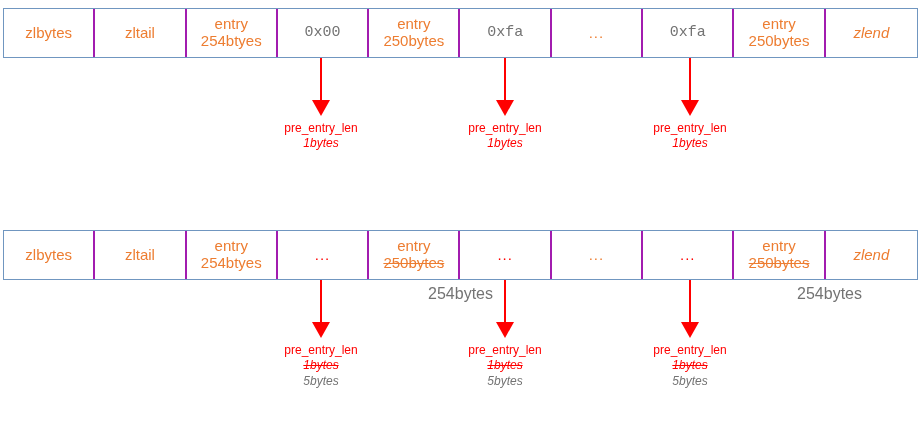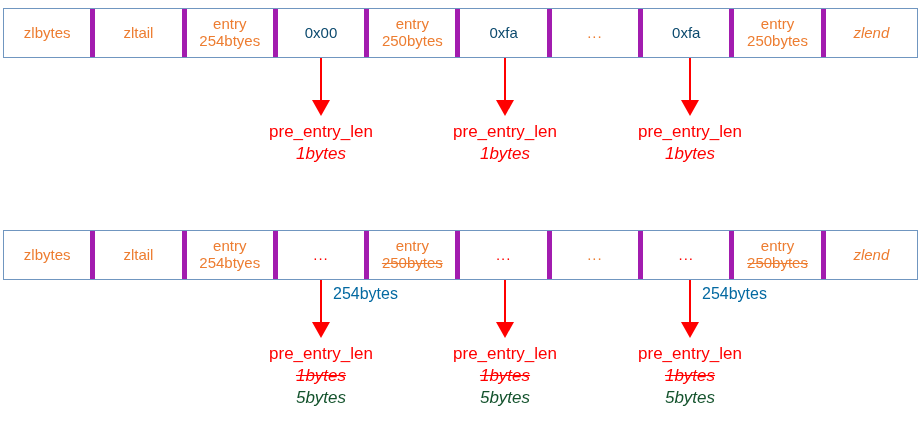--- a/index.html
+++ b/index.html
@@ -32,37 +32,37 @@
     display: flex;
     border: 1px solid #7096c0;
     box-sizing: border-box;
     background: #ffffff;
   }
   #row-one   { top: 8px; }
   #row-two   { top: 230px; }
 
   .cell {
     flex: 0 0 91.3px;
-    border-right: 5px solid #a21caf;
+    border-right: 2px solid #a21caf;
     box-sizing: border-box;
     display: flex;
     flex-direction: column;
     align-items: center;
     justify-content: center;
     line-height: 1.12;
     font-size: 15px;
     color: #ED7D31;
     white-space: nowrap;
   }
   .cell:last-child { border-right: none; font-style: italic; }
 
   .cell .l1, .cell .l2 {
     display: block;
   }
-  .cell.red { color: #0c4a6e; }
+  .cell.red { color: #737373; font-family: Liberation Mono, monospace; }
   .cell .strike {
     text-decoration: line-through;
     text-decoration-color: #ED7D31;
   }
   .cell .ellipsis {
     color: #FF0000;
     font-size: 15px;
     letter-spacing: 1px;
   }
   .cell .ellipsis-orange {
@@ -95,39 +95,39 @@
     border-right: 9px solid transparent;
     border-top: 16px solid #FF0000;
   }
 
   
   .caption {
     position: absolute;
     width: 200px;
     text-align: center;
     color: #FF0000;
-    font-size: 17px;
+    font-size: 12px;
     line-height: 1.28;
   }
   .caption .name { display: block; }
   .caption .size { display: block; font-style: italic; }
   .caption .size.struck {
     text-decoration: line-through;
     text-decoration-color: #FF0000;
   }
   .caption .size.newsize {
-    color: #14532d;
+    color: #737373;
   }
 
   
   .blue-note {
     position: absolute;
     width: 160px;
-    text-align: left;
-    color: #0369a1;
+    text-align: right;
+    color: #737373;
     font-size: 16px;
     line-height: 1.2;
   }
 </style>
 </head>
 <body>
 
 <div class="diagram">
 
   <div class="ziplist-row" id="row-one">

